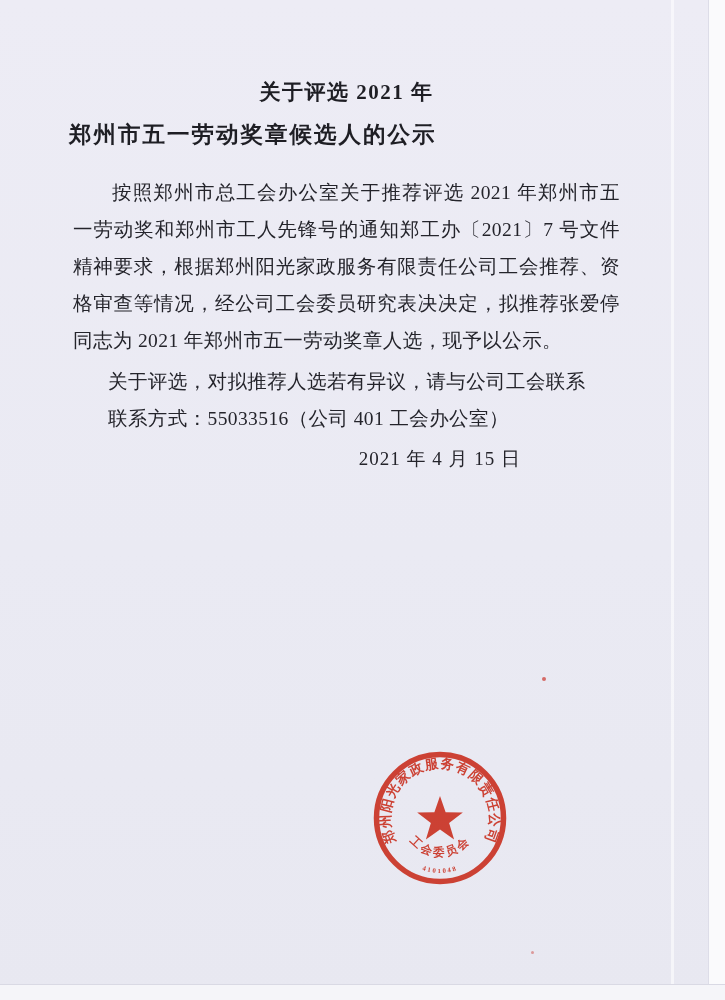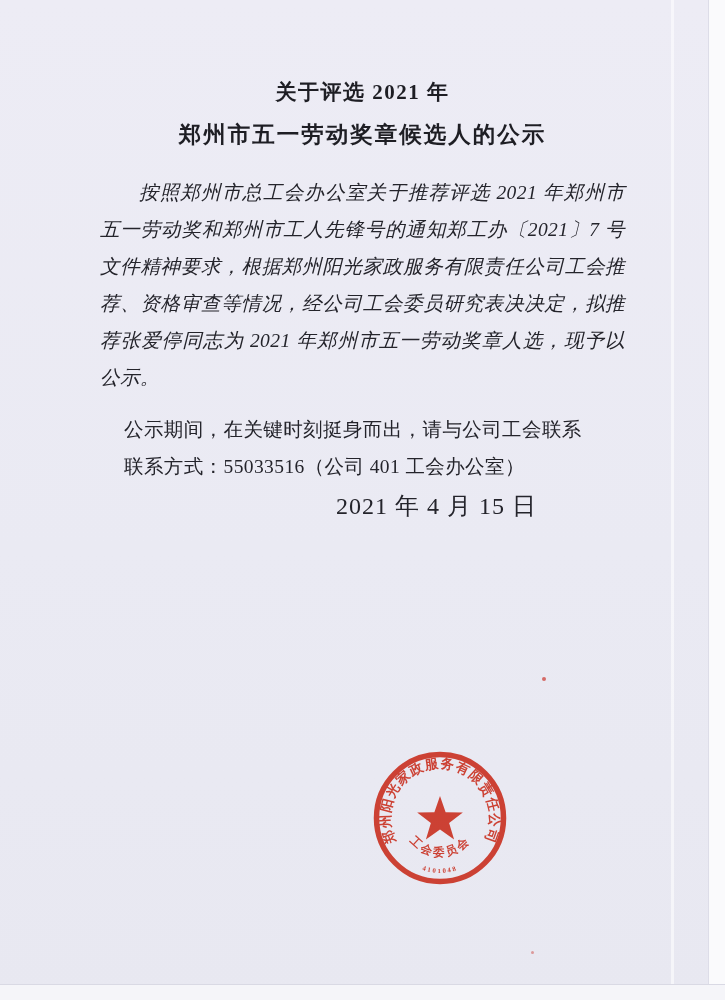--- a/index.html
+++ b/index.html
@@ -36,65 +36,64 @@
   }
   .speck {
     position: absolute; border-radius: 50%;
     background: #cf4a44; opacity: 0.8;
   }
   .speck-a { left: 542px; top: 677px; width: 4px; height: 4px; }
   .speck-b { left: 531px; top: 951px; width: 3px; height: 3px; opacity: 0.5; }
 
   .content {
     position: absolute;
-    left: 85px; top: 76px;
+    left: 69px; top: 76px;
     width: 555px;
   }
   .title1 {
     margin: 0; text-align: center;
     font-size: 21px; font-weight: 700;
     letter-spacing: 1.5px; line-height: 32px;
     color: #1e1e24;
   }
   .title2 {
-    margin: 10px 0 0 0; text-align: center;
+    margin: 10px 0 0 0; text-align: left;
     font-size: 22.5px; font-weight: 700;
     letter-spacing: 2px; line-height: 34px;
     color: #1e1e24;
   }
   .bodytext { margin-top: 22px; }
   .bodytext p {
-    margin: 15px;
+    margin: 4px;
     text-indent: 2em;
     font-size: 19.5px;
     line-height: 37px;
     letter-spacing: 0.4px;
     text-align: justify;
     text-justify: inter-ideograph;
-    font-style: italic;
   }
   .notice div {
     text-indent: 2em;
     font-size: 19.5px;
     line-height: 37px;
     letter-spacing: 0.4px;
   }
   .signature {
     margin-top: 25px;
     text-align: right;
     padding-right: 30px;
     font-size: 19.5px;
     line-height: 37px;
     letter-spacing: 0.5px;
   }
   .sigdate {
     margin-top: 3px;
     text-align: right;
     padding-right: 103px;
-    font-size: 24px;
+    font-size: 19px;
     line-height: 37px;
     letter-spacing: 1px;
   }
   .seal {
     position: absolute;
     left: 346px; top: 724px;
     width: 188px; height: 188px;
     mix-blend-mode: multiply;
     opacity: 0.9;
   }
@@ -110,21 +109,21 @@
 
   <div class="content">
     <h1 class="title1">关于评选 2021 年</h1>
     <h1 class="title2">郑州市五一劳动奖章候选人的公示</h1>
 
     <div class="bodytext">
       <p>按照郑州市总工会办公室关于推荐评选 2021 年郑州市五一劳动奖和郑州市工人先锋号的通知郑工办〔2021〕7 号文件精神要求，根据郑州阳光家政服务有限责任公司工会推荐、资格审查等情况，经公司工会委员研究表决决定，拟推荐张爱停同志为 2021 年郑州市五一劳动奖章人选，现予以公示。</p>
     </div>
 
     <div class="notice">
-      <div>公示期间，在关键时刻挺身而出，请与公司工会联系</div>
+      <div>关于评选，对拟推荐人选若有异议，请与公司工会联系</div>
       <div>联系方式：55033516（公司 401 工会办公室）</div>
     </div>
 
     <div class="sigdate">2021 年 4 月 15 日</div>
   </div>
 
   <svg class="seal" viewBox="0 0 188 188">
     <defs>
       <path id="arc-top" d="M 50.7 119 A 50 50 0 1 1 137.3 119" fill="none"></path>
       <path id="arc-banner" d="M 58.3 107 A 38 38 0 0 0 129.7 107" fill="none"></path>

